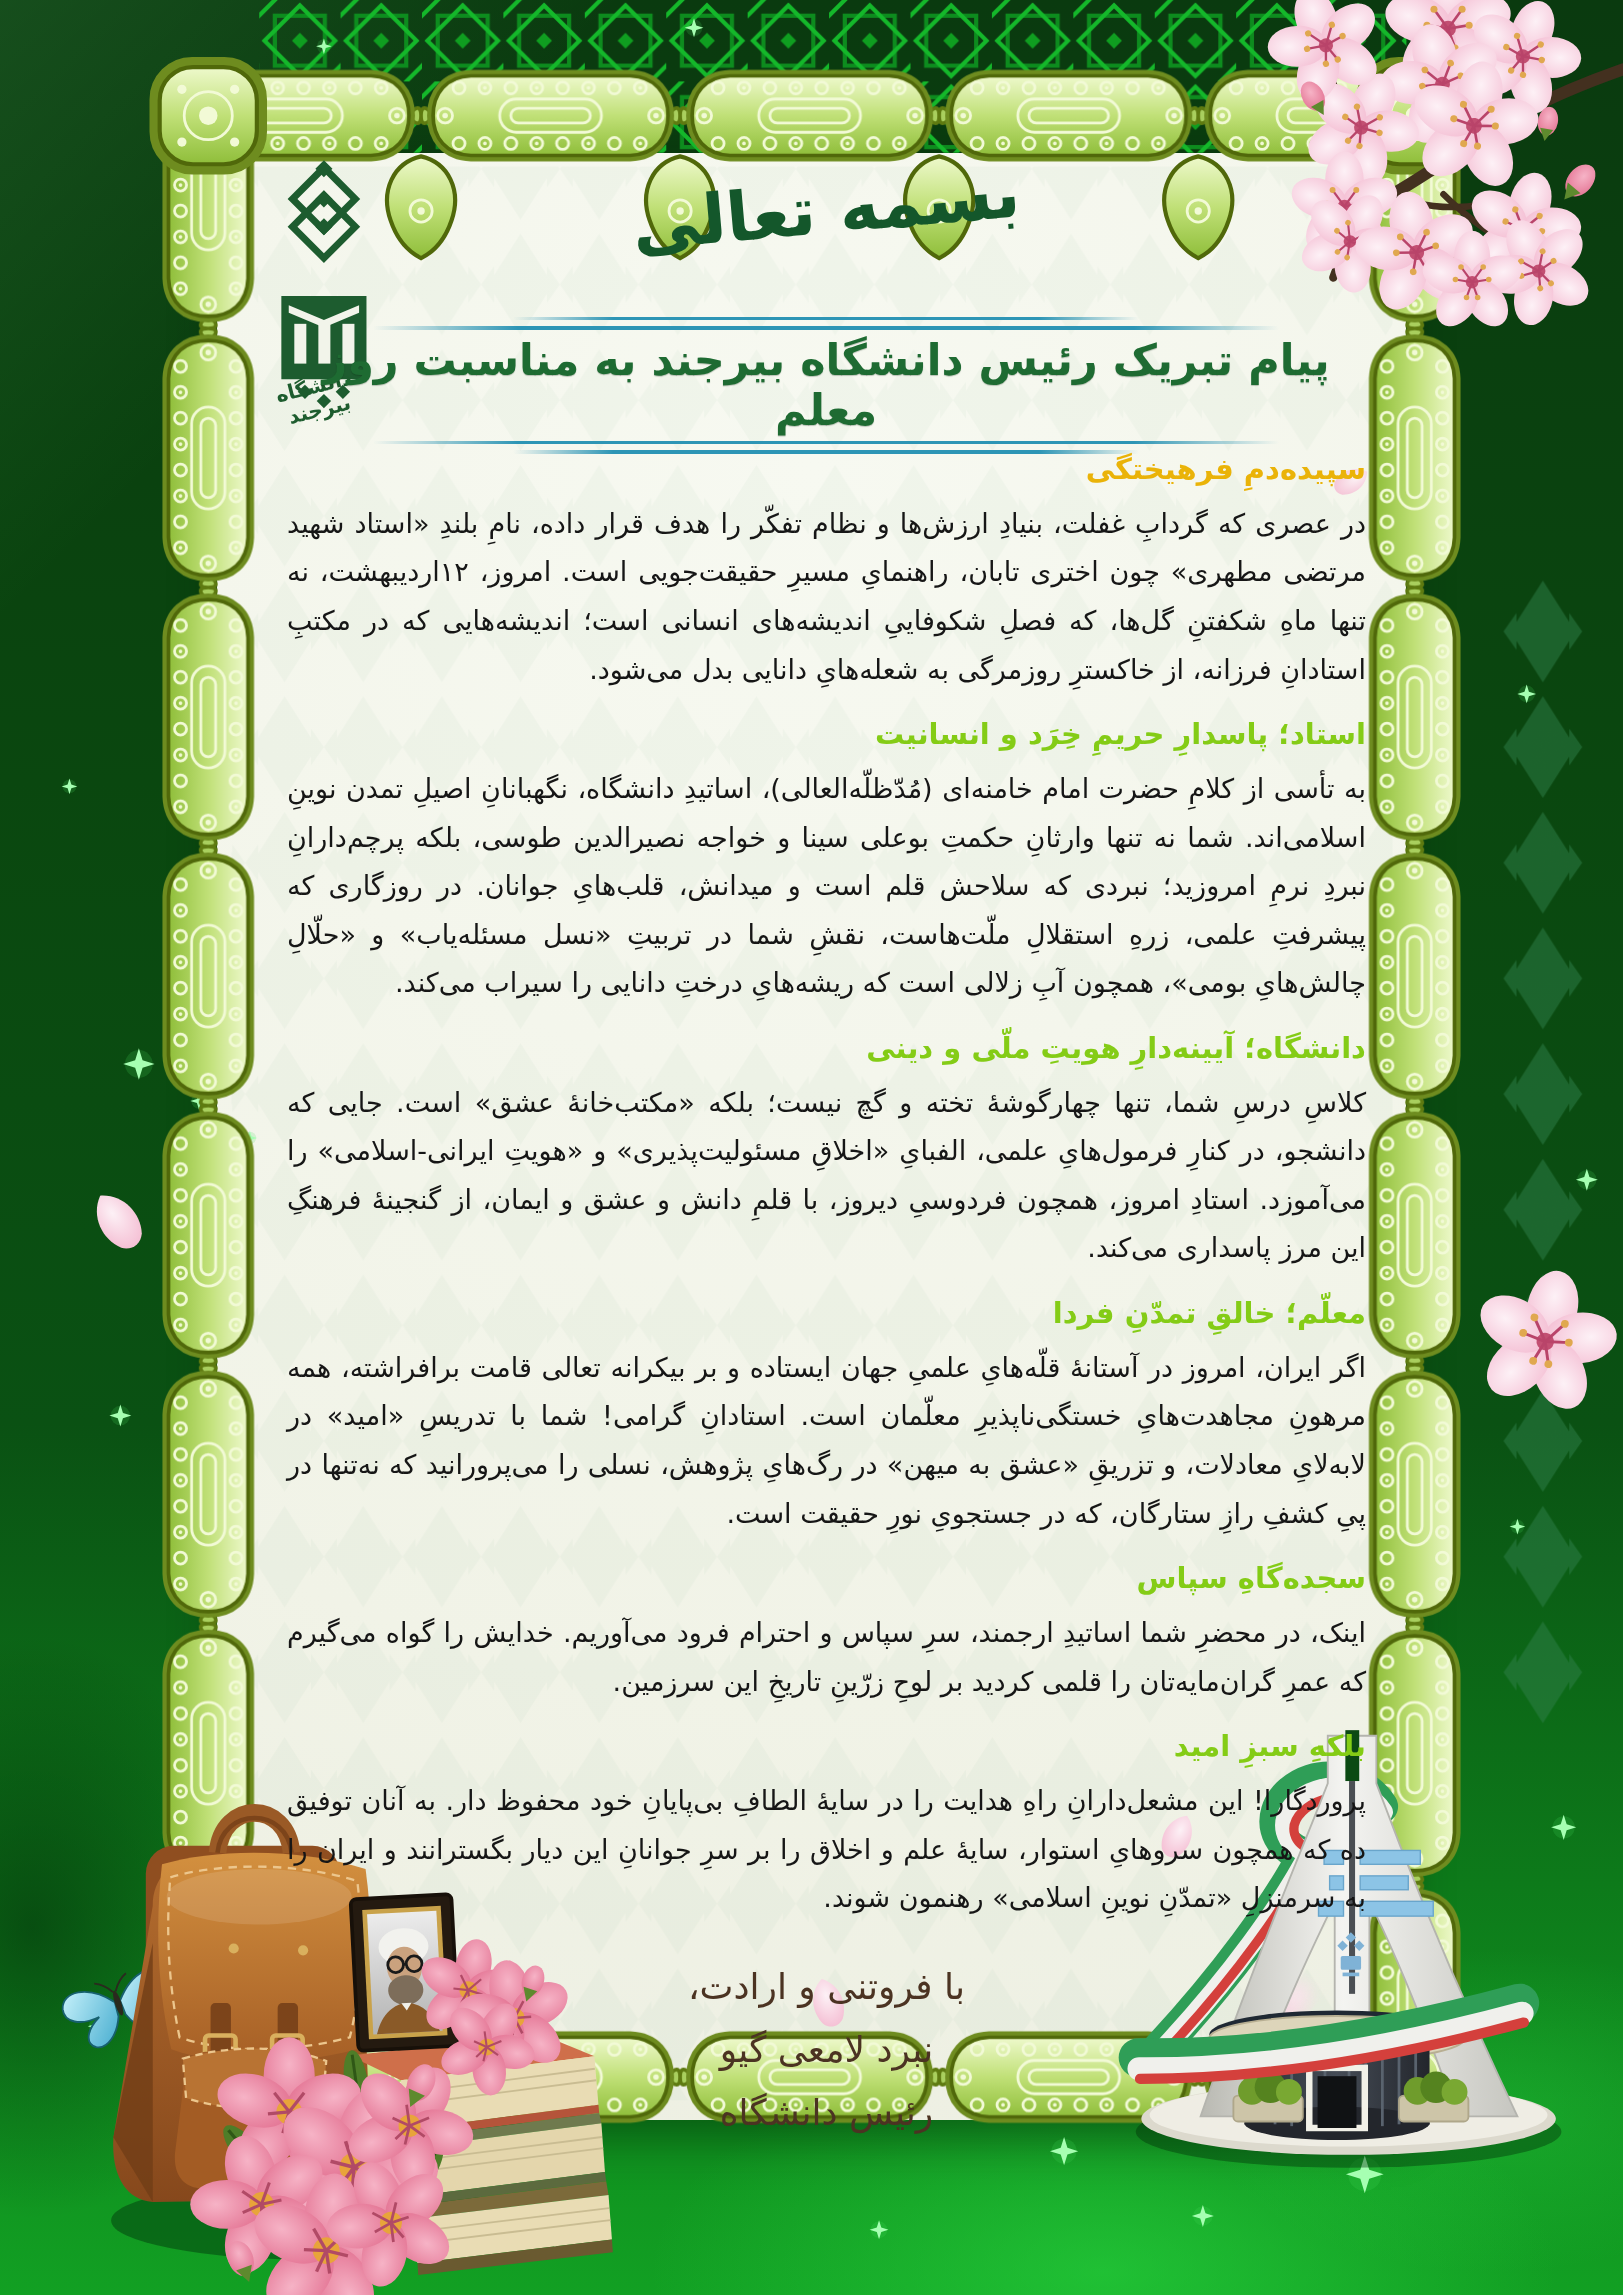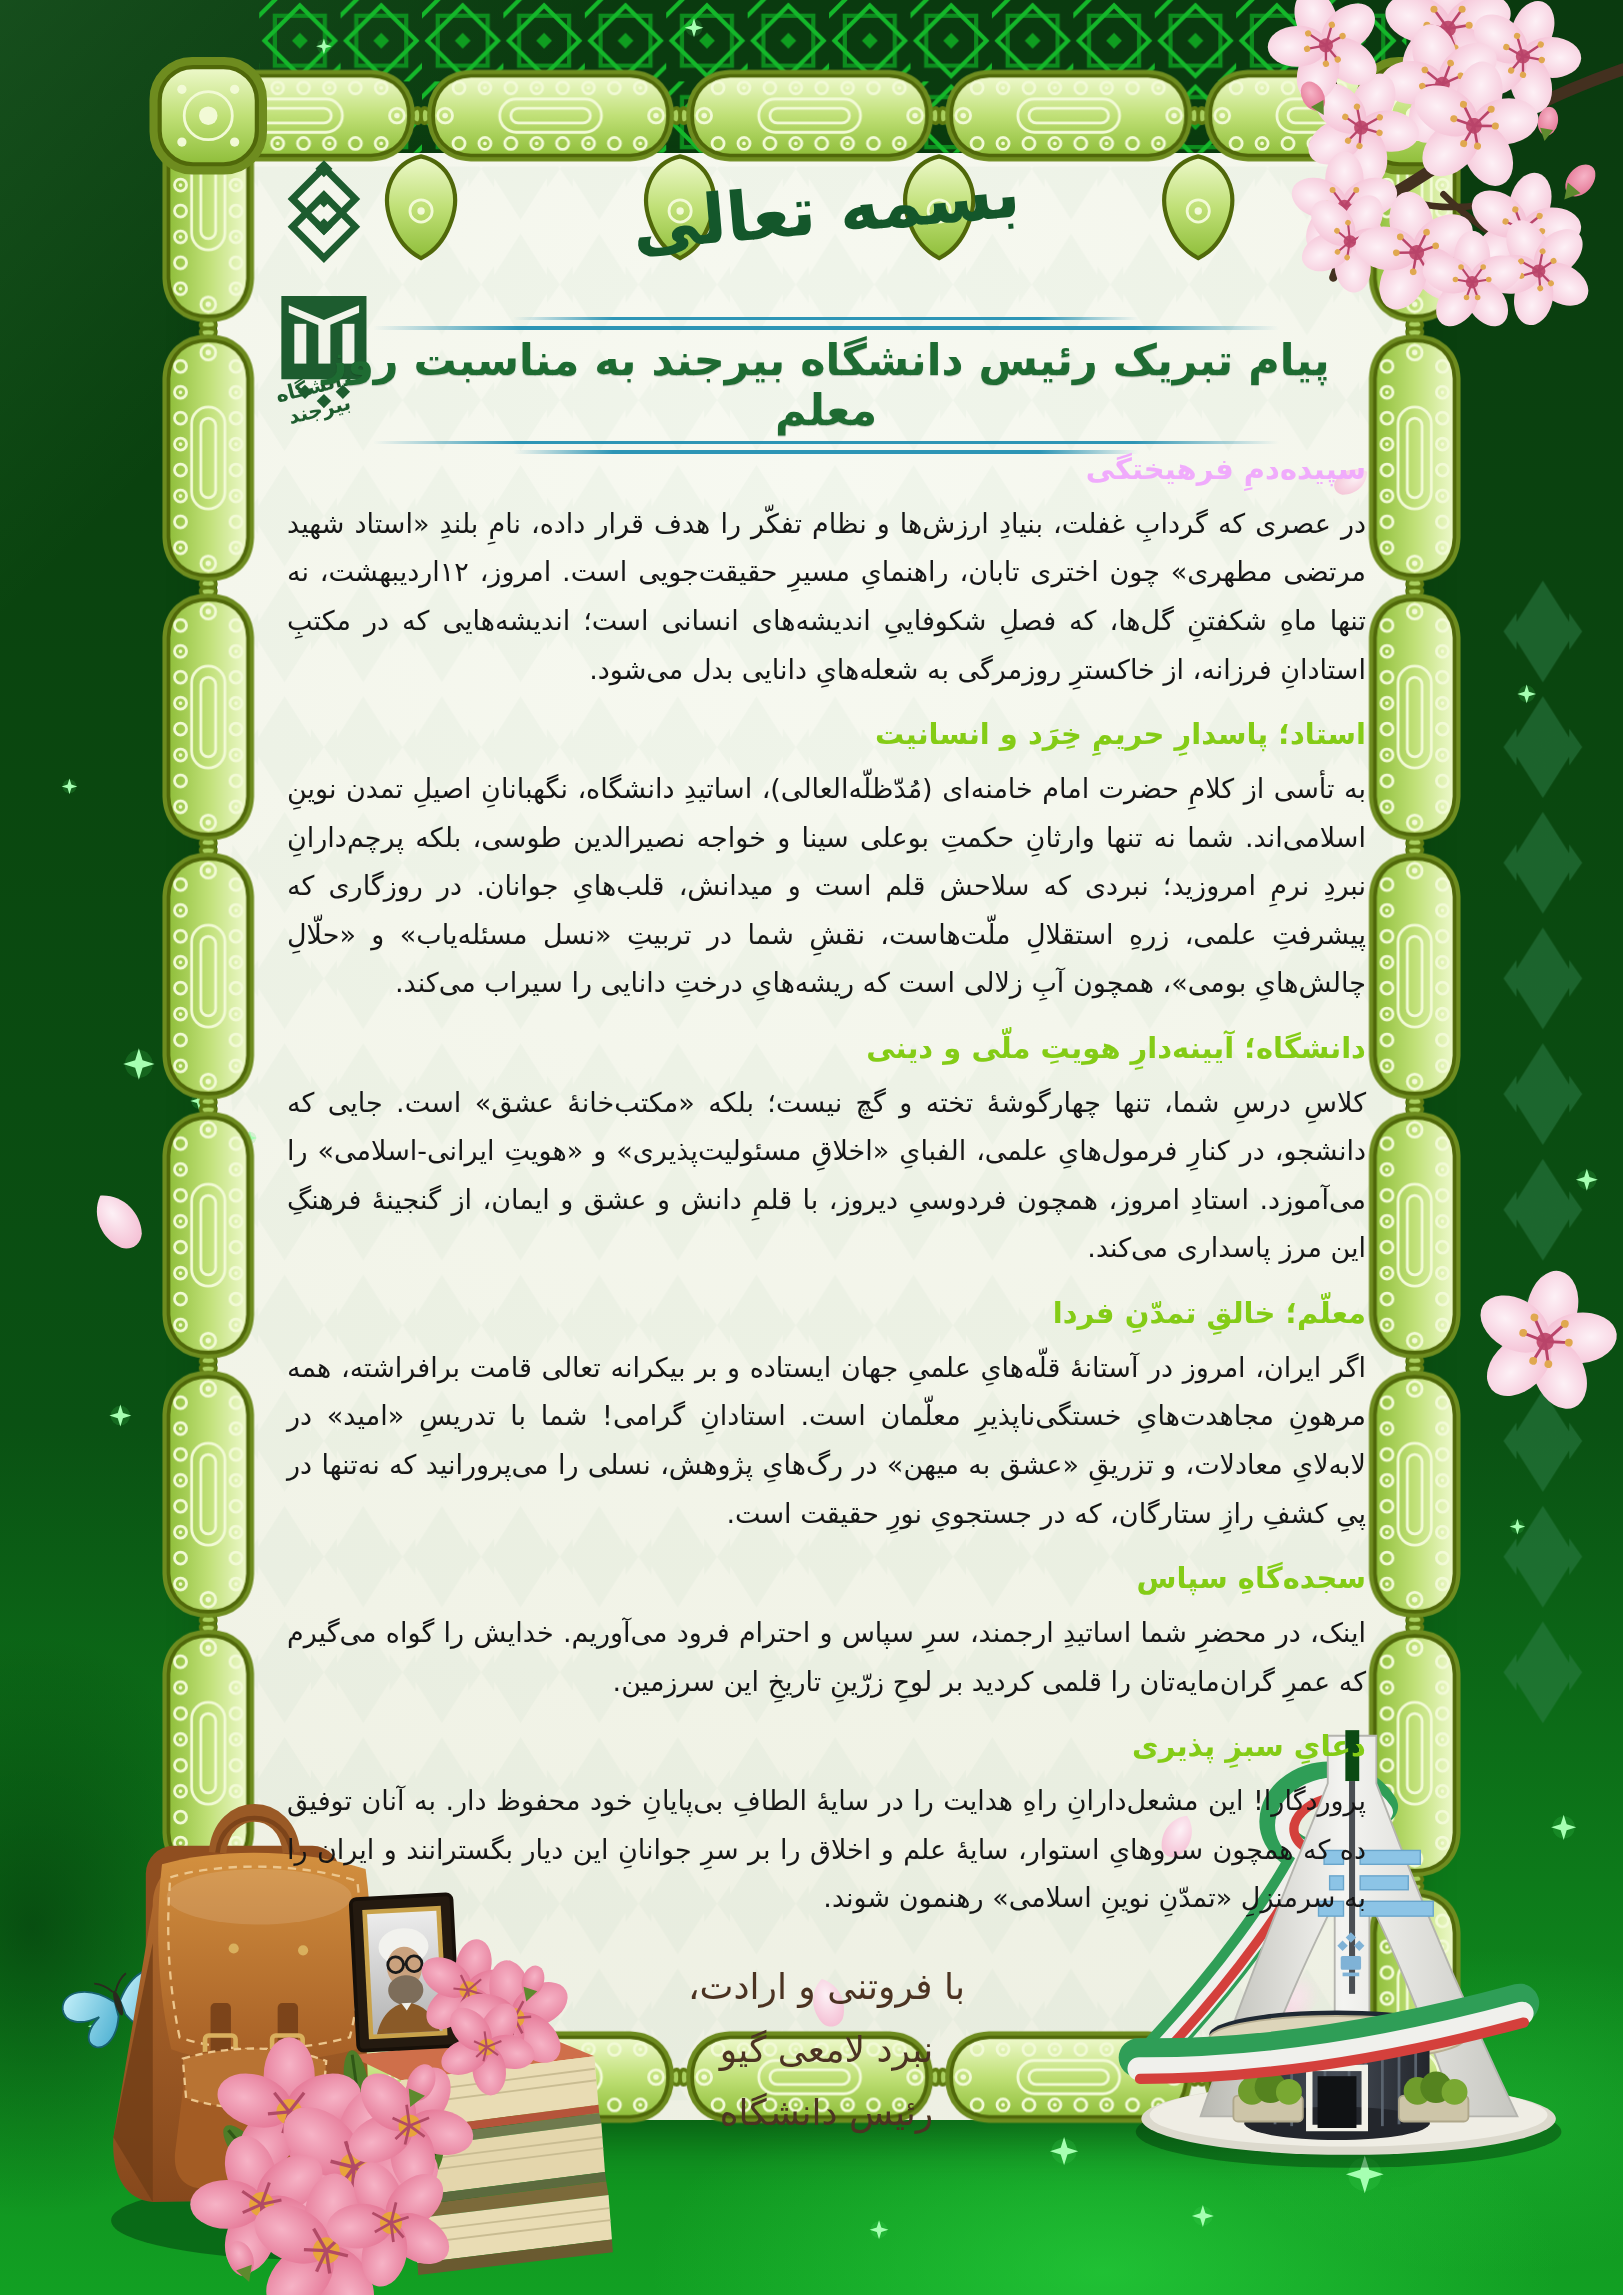--- a/index.html
+++ b/index.html
@@ -37,21 +37,21 @@
   .main-title{
     margin:6.5px 0 4.6px;font-size:43px;line-height:1.15;font-weight:bold;color:#1e6b32;
     text-shadow:0 1.4px 0.9px rgba(10,40,15,.25);
   }
   .content{
     left:287px;top:429px;width:1079px;direction:rtl;
     font-size:27px;line-height:1.8;color:#161616;text-align:justify;
   }
   .content p{margin:0 0 4.6px;}
   .sec-h{font-size:29px;font-weight:bold;color:#84cc16;margin:14px 0 4.6px;text-align:right;}
-  .sec-h.dark{color:#f0abfc;}
+  .sec-h.dark{color:#eab308;}
   .sig{margin-top:32px;text-align:center;color:#4b3322;font-weight:normal;font-size:36px;line-height:1.75;}
   .sig div{margin:0;}
   .logo-text{
     left:254px;top:374px;width:125px;text-align:center;
     font-size:20.4px;font-weight:bold;color:#1d5c2e;transform:rotate(-14deg);
   }
   svg.art{position:absolute;left:0;top:0;z-index:3;}
 </style>
 </head>
 <body>
@@ -542,21 +542,21 @@
 
     <div class="sec-h">دانشگاه؛ آیینه‌دارِ هویتِ ملّی و دینی</div>
     <p>کلاسِ درسِ شما، تنها چهارگوشهٔ تخته و گچ نیست؛ بلکه «مکتب‌خانهٔ عشق» است. جایی که دانشجو، در کنارِ فرمول‌هایِ علمی، الفبایِ «اخلاقِ مسئولیت‌پذیری» و «هویتِ ایرانی-اسلامی» را می‌آموزد. استادِ امروز، همچون فردوسیِ دیروز، با قلمِ دانش و عشق و ایمان، از گنجینهٔ فرهنگِ این مرز پاسداری می‌کند.</p>
 
     <div class="sec-h">معلّم؛ خالقِ تمدّنِ فردا</div>
     <p>اگر ایران، امروز در آستانهٔ قلّه‌هایِ علمیِ جهان ایستاده و بر بیکرانه تعالی قامت برافراشته، همه مرهونِ مجاهدت‌هایِ خستگی‌ناپذیرِ معلّمان است. استادانِ گرامی! شما با تدریسِ «امید» در لابه‌لایِ معادلات، و تزریقِ «عشق به میهن» در رگ‌هایِ پژوهش، نسلی را می‌پرورانید که نه‌تنها در پیِ کشفِ رازِ ستارگان، که در جستجویِ نورِ حقیقت است.</p>
 
     <div class="sec-h">سجده‌گاهِ سپاس</div>
     <p>اینک، در محضرِ شما اساتیدِ ارجمند، سرِ سپاس و احترام فرود می‌آوریم. خدایش را گواه می‌گیرم که عمرِ گران‌مایه‌تان را قلمی کردید بر لوحِ زرّینِ تاریخِ این سرزمین.</p>
 
-    <div class="sec-h">دعایِ سبزِ پذیری</div>
+    <div class="sec-h">بلکهِ سبزِ امید</div>
     <p>پروردگارا! این مشعل‌دارانِ راهِ هدایت را در سایهٔ الطافِ بی‌پایانِ خود محفوظ دار. به آنان توفیق ده که همچون سروهایِ استوار، سایهٔ علم و اخلاق را بر سرِ جوانانِ این دیار بگسترانند و ایران را به سرمنزلِ «تمدّنِ نوینِ اسلامی» رهنمون شوند.</p>
 
     <div class="sig">
       <div>با فروتنی و ارادت،</div>
       <div>نبرد لامعی گیو</div>
       <div>رئیس دانشگاه</div>
     </div>
   </div>
 
 </div>

